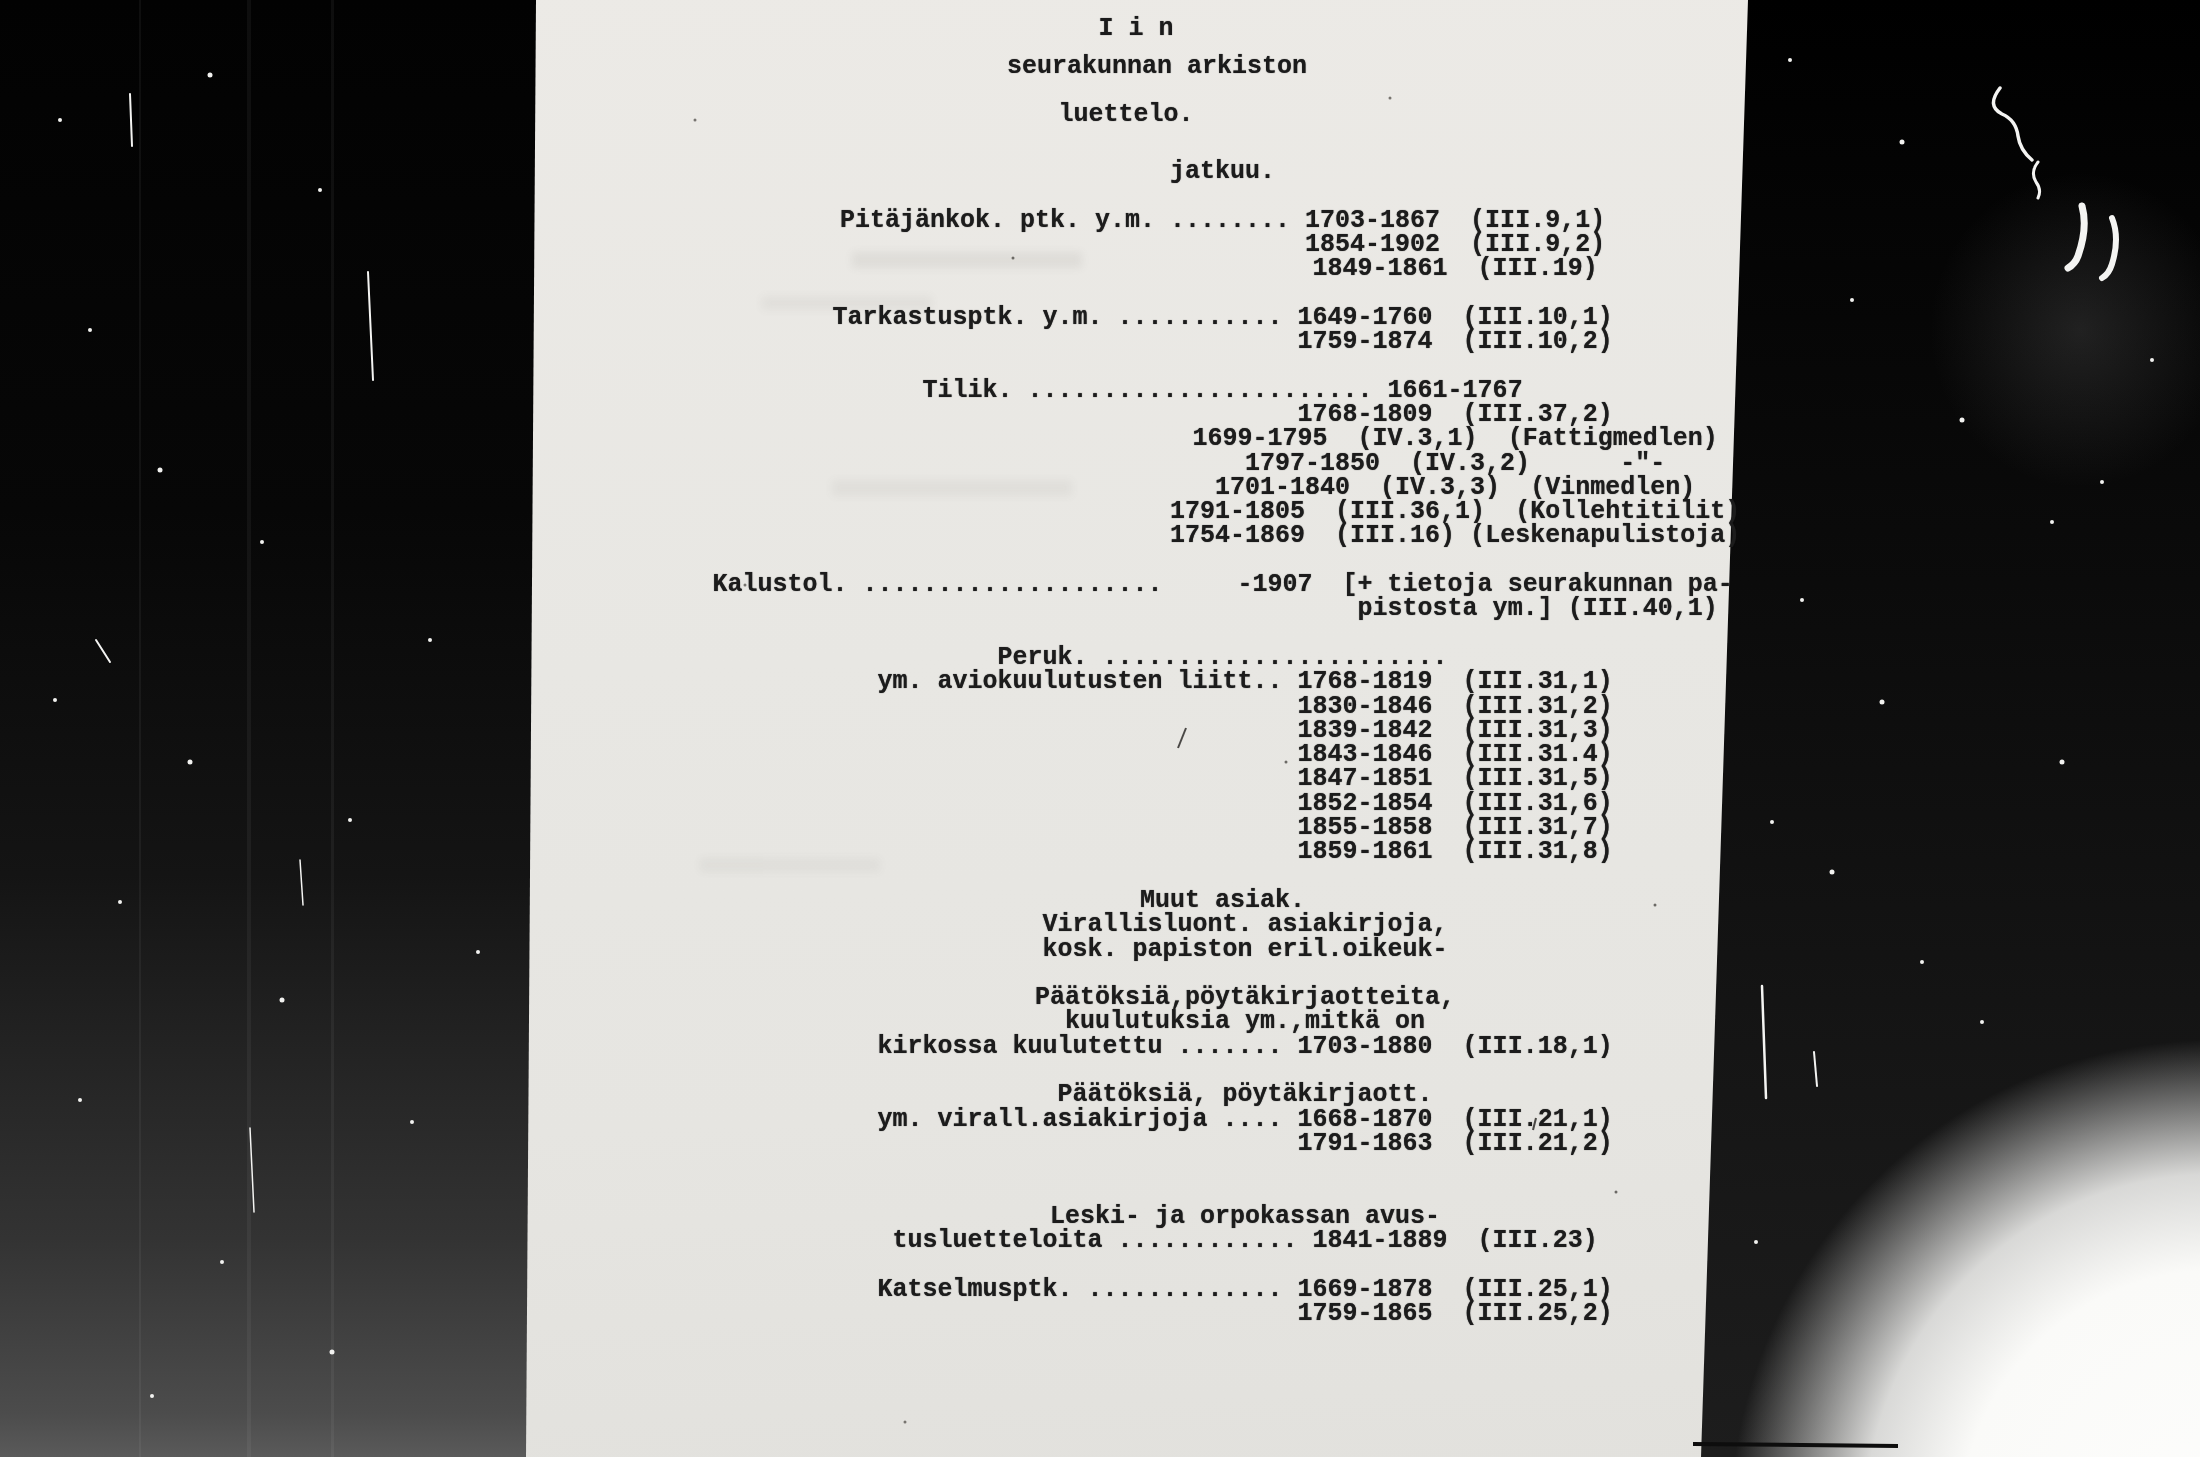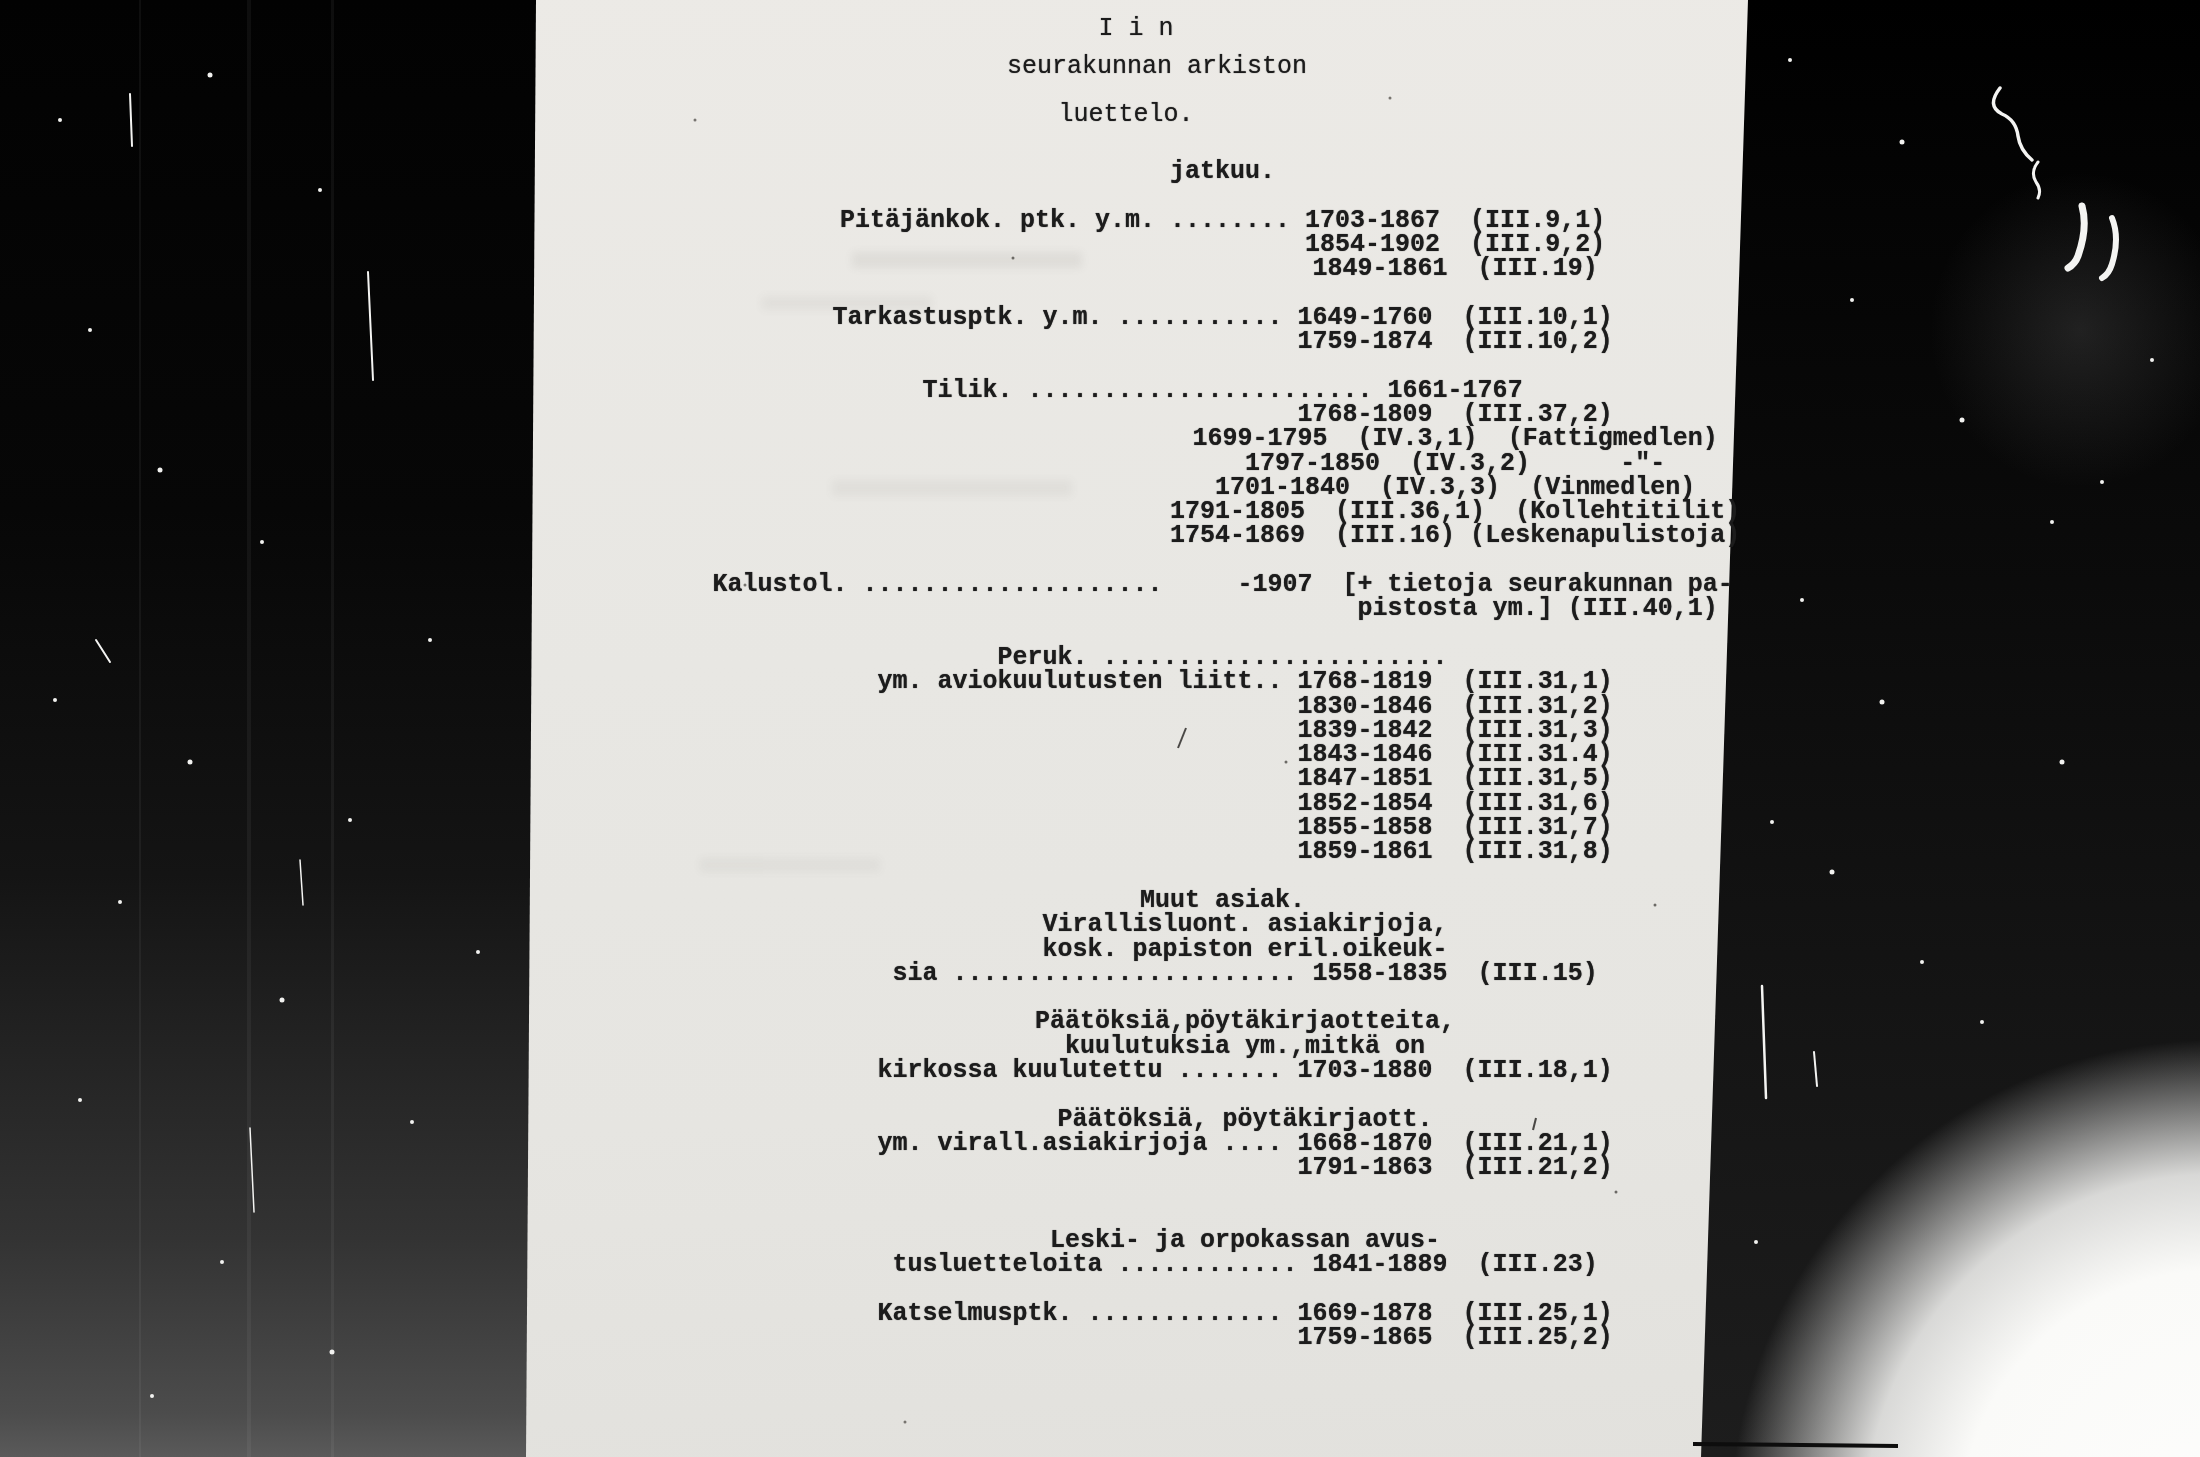--- a/index.html
+++ b/index.html
@@ -37,21 +37,21 @@
     clip-path:polygon(536px 0,1748px 0,1701px 1457px,526px 1457px);
   }
   .ghost{position:absolute;background:#55524c;filter:blur(4px);}
   .g1{left:852px;top:252px;width:230px;height:16px;opacity:.08;}
   .g2{left:762px;top:296px;width:170px;height:14px;opacity:.06;}
   .g3{left:832px;top:480px;width:240px;height:16px;opacity:.06;}
   .g4{left:700px;top:858px;width:180px;height:14px;opacity:.05;}
   
   .title-line{
     position:absolute;transform:translateX(-50%);
-    font-size:25px;font-weight:400;color:#1b1b1b;white-space:pre;
+    font-size:25px;font-weight:700;color:#1b1b1b;white-space:pre;
     text-shadow:0 0 1px rgba(27,27,27,.8);
   }
   .t1{left:1136px;top:14px;} .t2{left:1157px;top:52px;} .t3{left:1126px;top:100px;}
   .doc-body{
     position:absolute;left:705px;top:160px;
     font-size:25px;font-weight:700;line-height:24.3px;color:#1c1c1c;
     text-shadow:0 0 1px rgba(28,28,28,.8);
     text-align:center;
   }
   .doc-body .line{white-space:pre;min-height:24.3px;}
@@ -113,21 +113,20 @@
       <div class="line">                               1839-1842  (III.31,3)</div>
       <div class="line">                               1843-1846  (III.31.4)</div>
       <div class="line">                               1847-1851  (III.31,5)</div>
       <div class="line">                               1852-1854  (III.31,6)</div>
       <div class="line">                               1855-1858  (III.31,7)</div>
       <div class="line">                               1859-1861  (III.31,8)</div>
       <div class="line">&nbsp;</div>
       <div class="line">Muut asiak.</div>
       <div class="line">   Virallisluont. asiakirjoja,</div>
       <div class="line">   kosk. papiston eril.oikeuk-</div>
-      <div class="line">   sia ....................... 1558-1835  (III.15)</div>
       <div class="line">&nbsp;</div>
       <div class="line">   Päätöksiä,pöytäkirjaotteita,</div>
       <div class="line">   kuulutuksia ym.,mitkä on</div>
       <div class="line">   kirkossa kuulutettu ....... 1703-1880  (III.18,1)</div>
       <div class="line">&nbsp;</div>
       <div class="line">   Päätöksiä, pöytäkirjaott.</div>
       <div class="line">   ym. virall.asiakirjoja .... 1668-1870  (III.21,1)</div>
       <div class="line">                               1791-1863  (III.21,2)</div>
       <div class="line">&nbsp;</div>
       <div class="line">&nbsp;</div>

